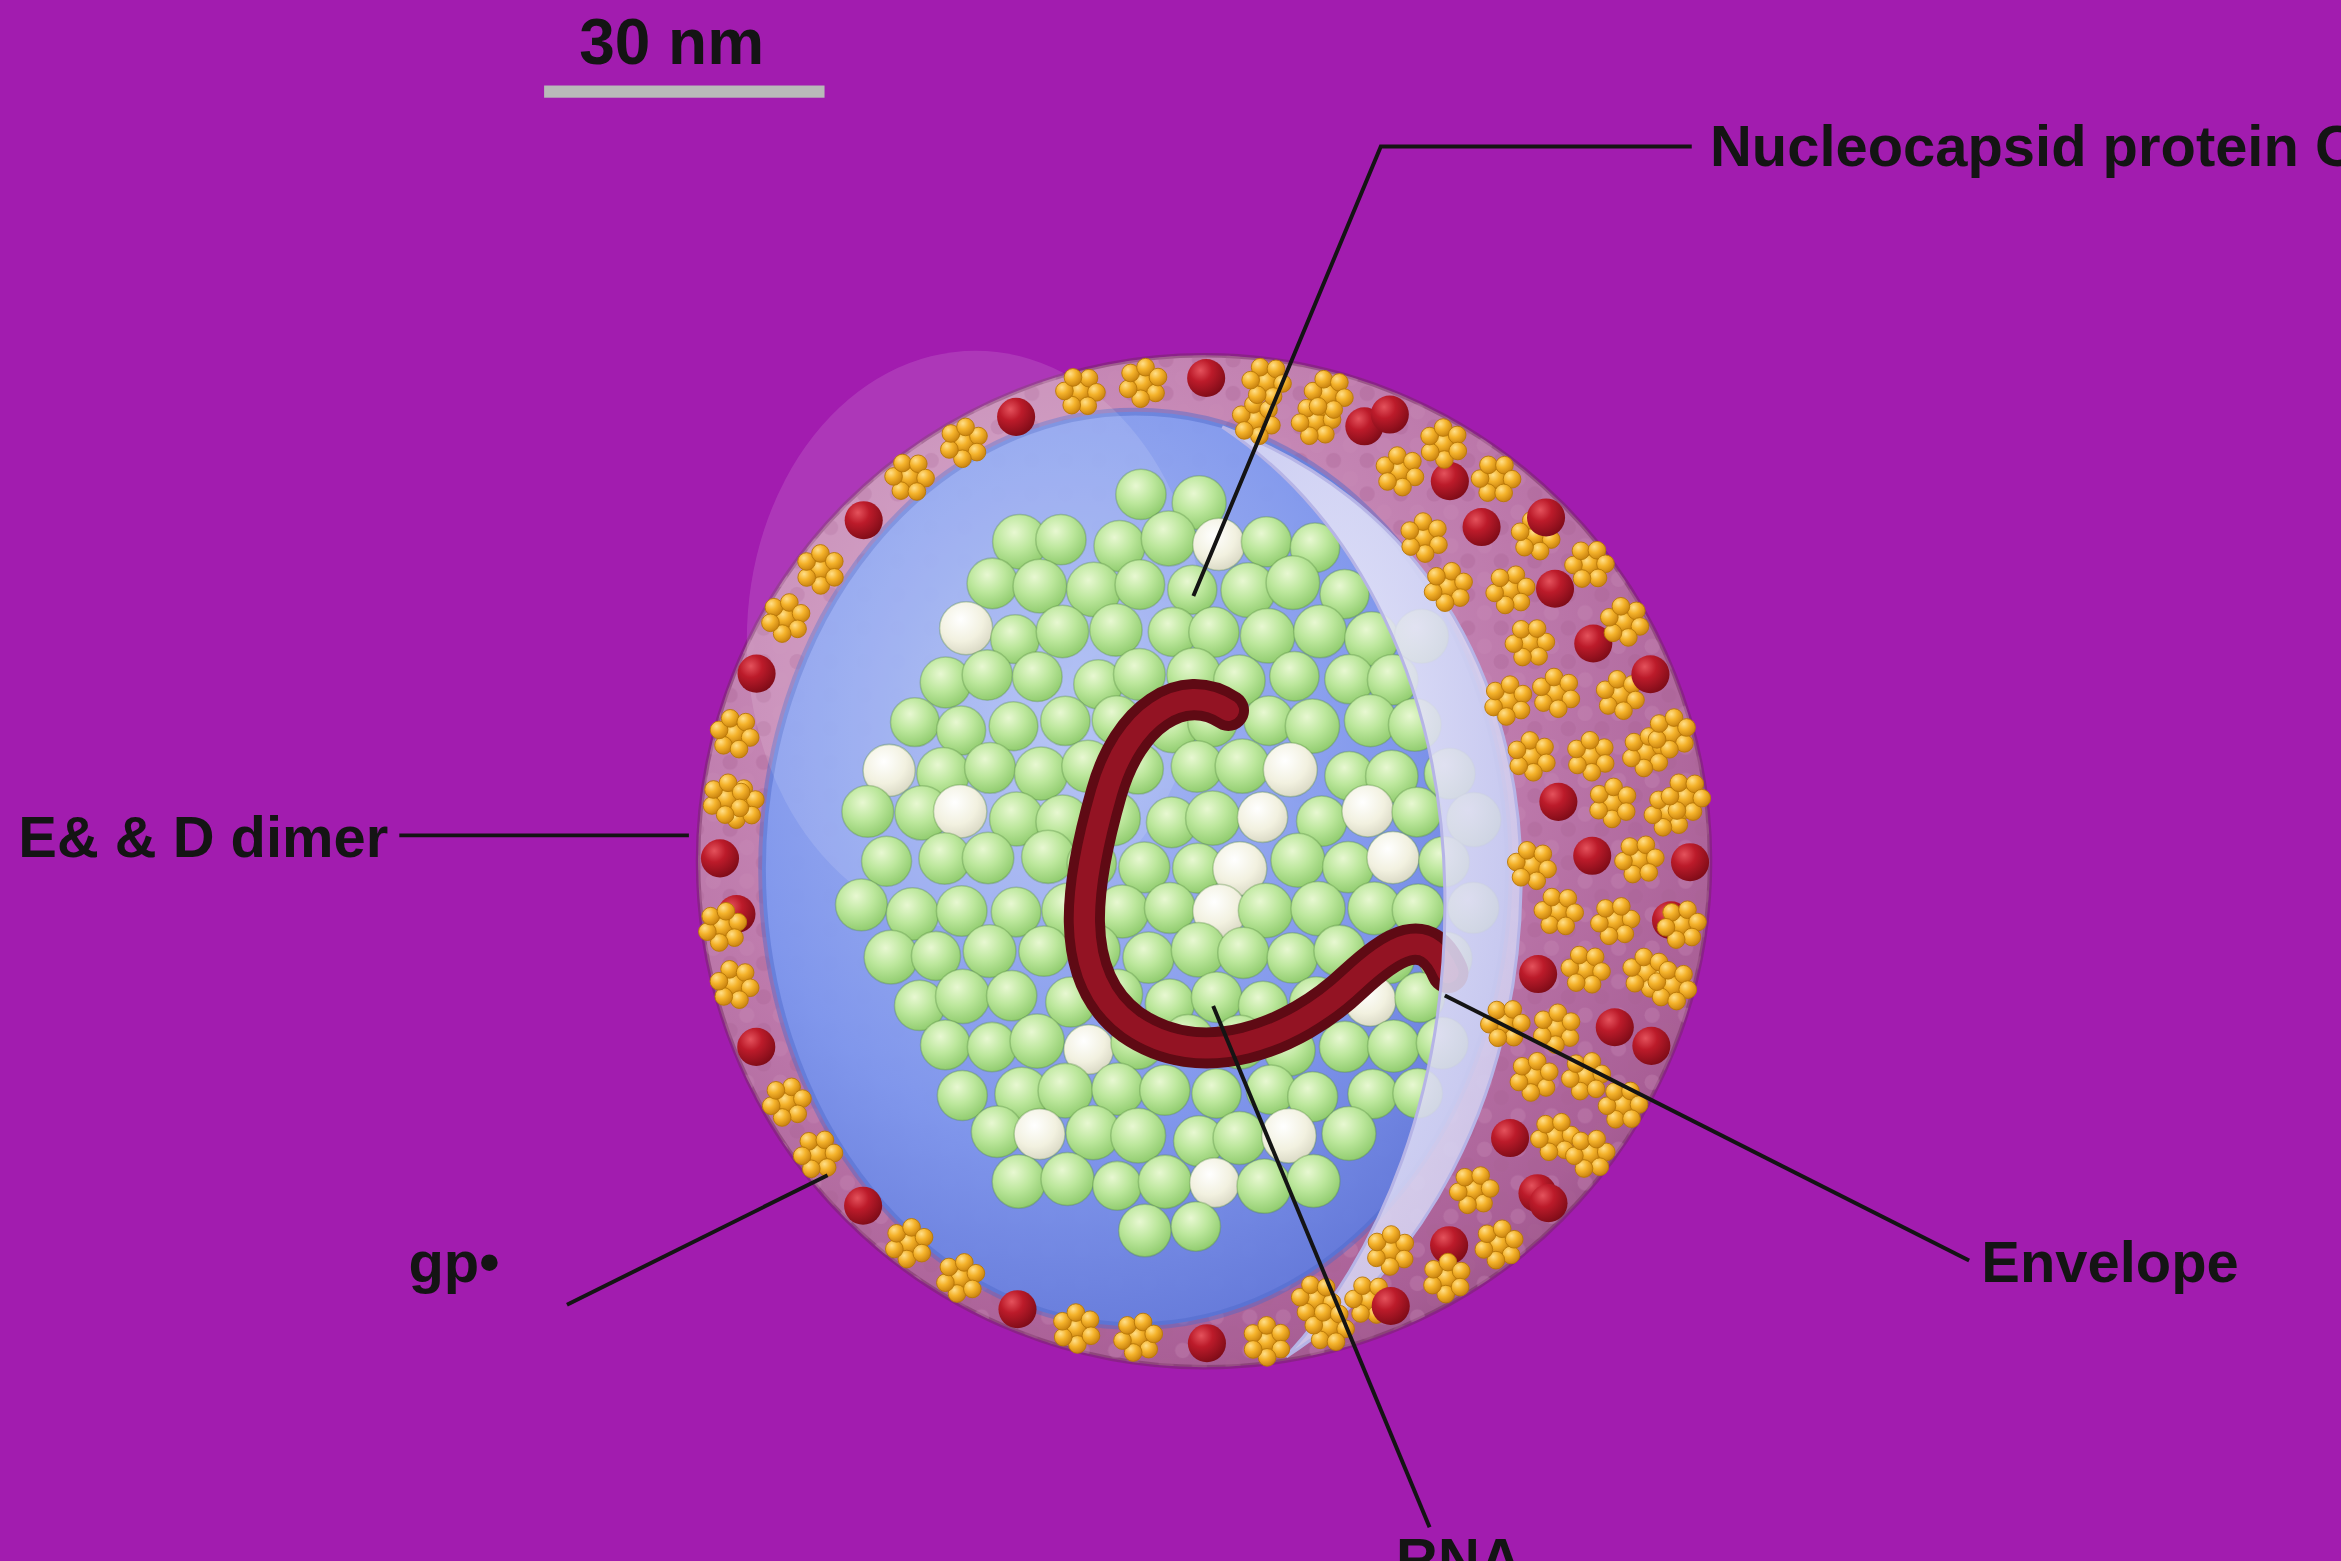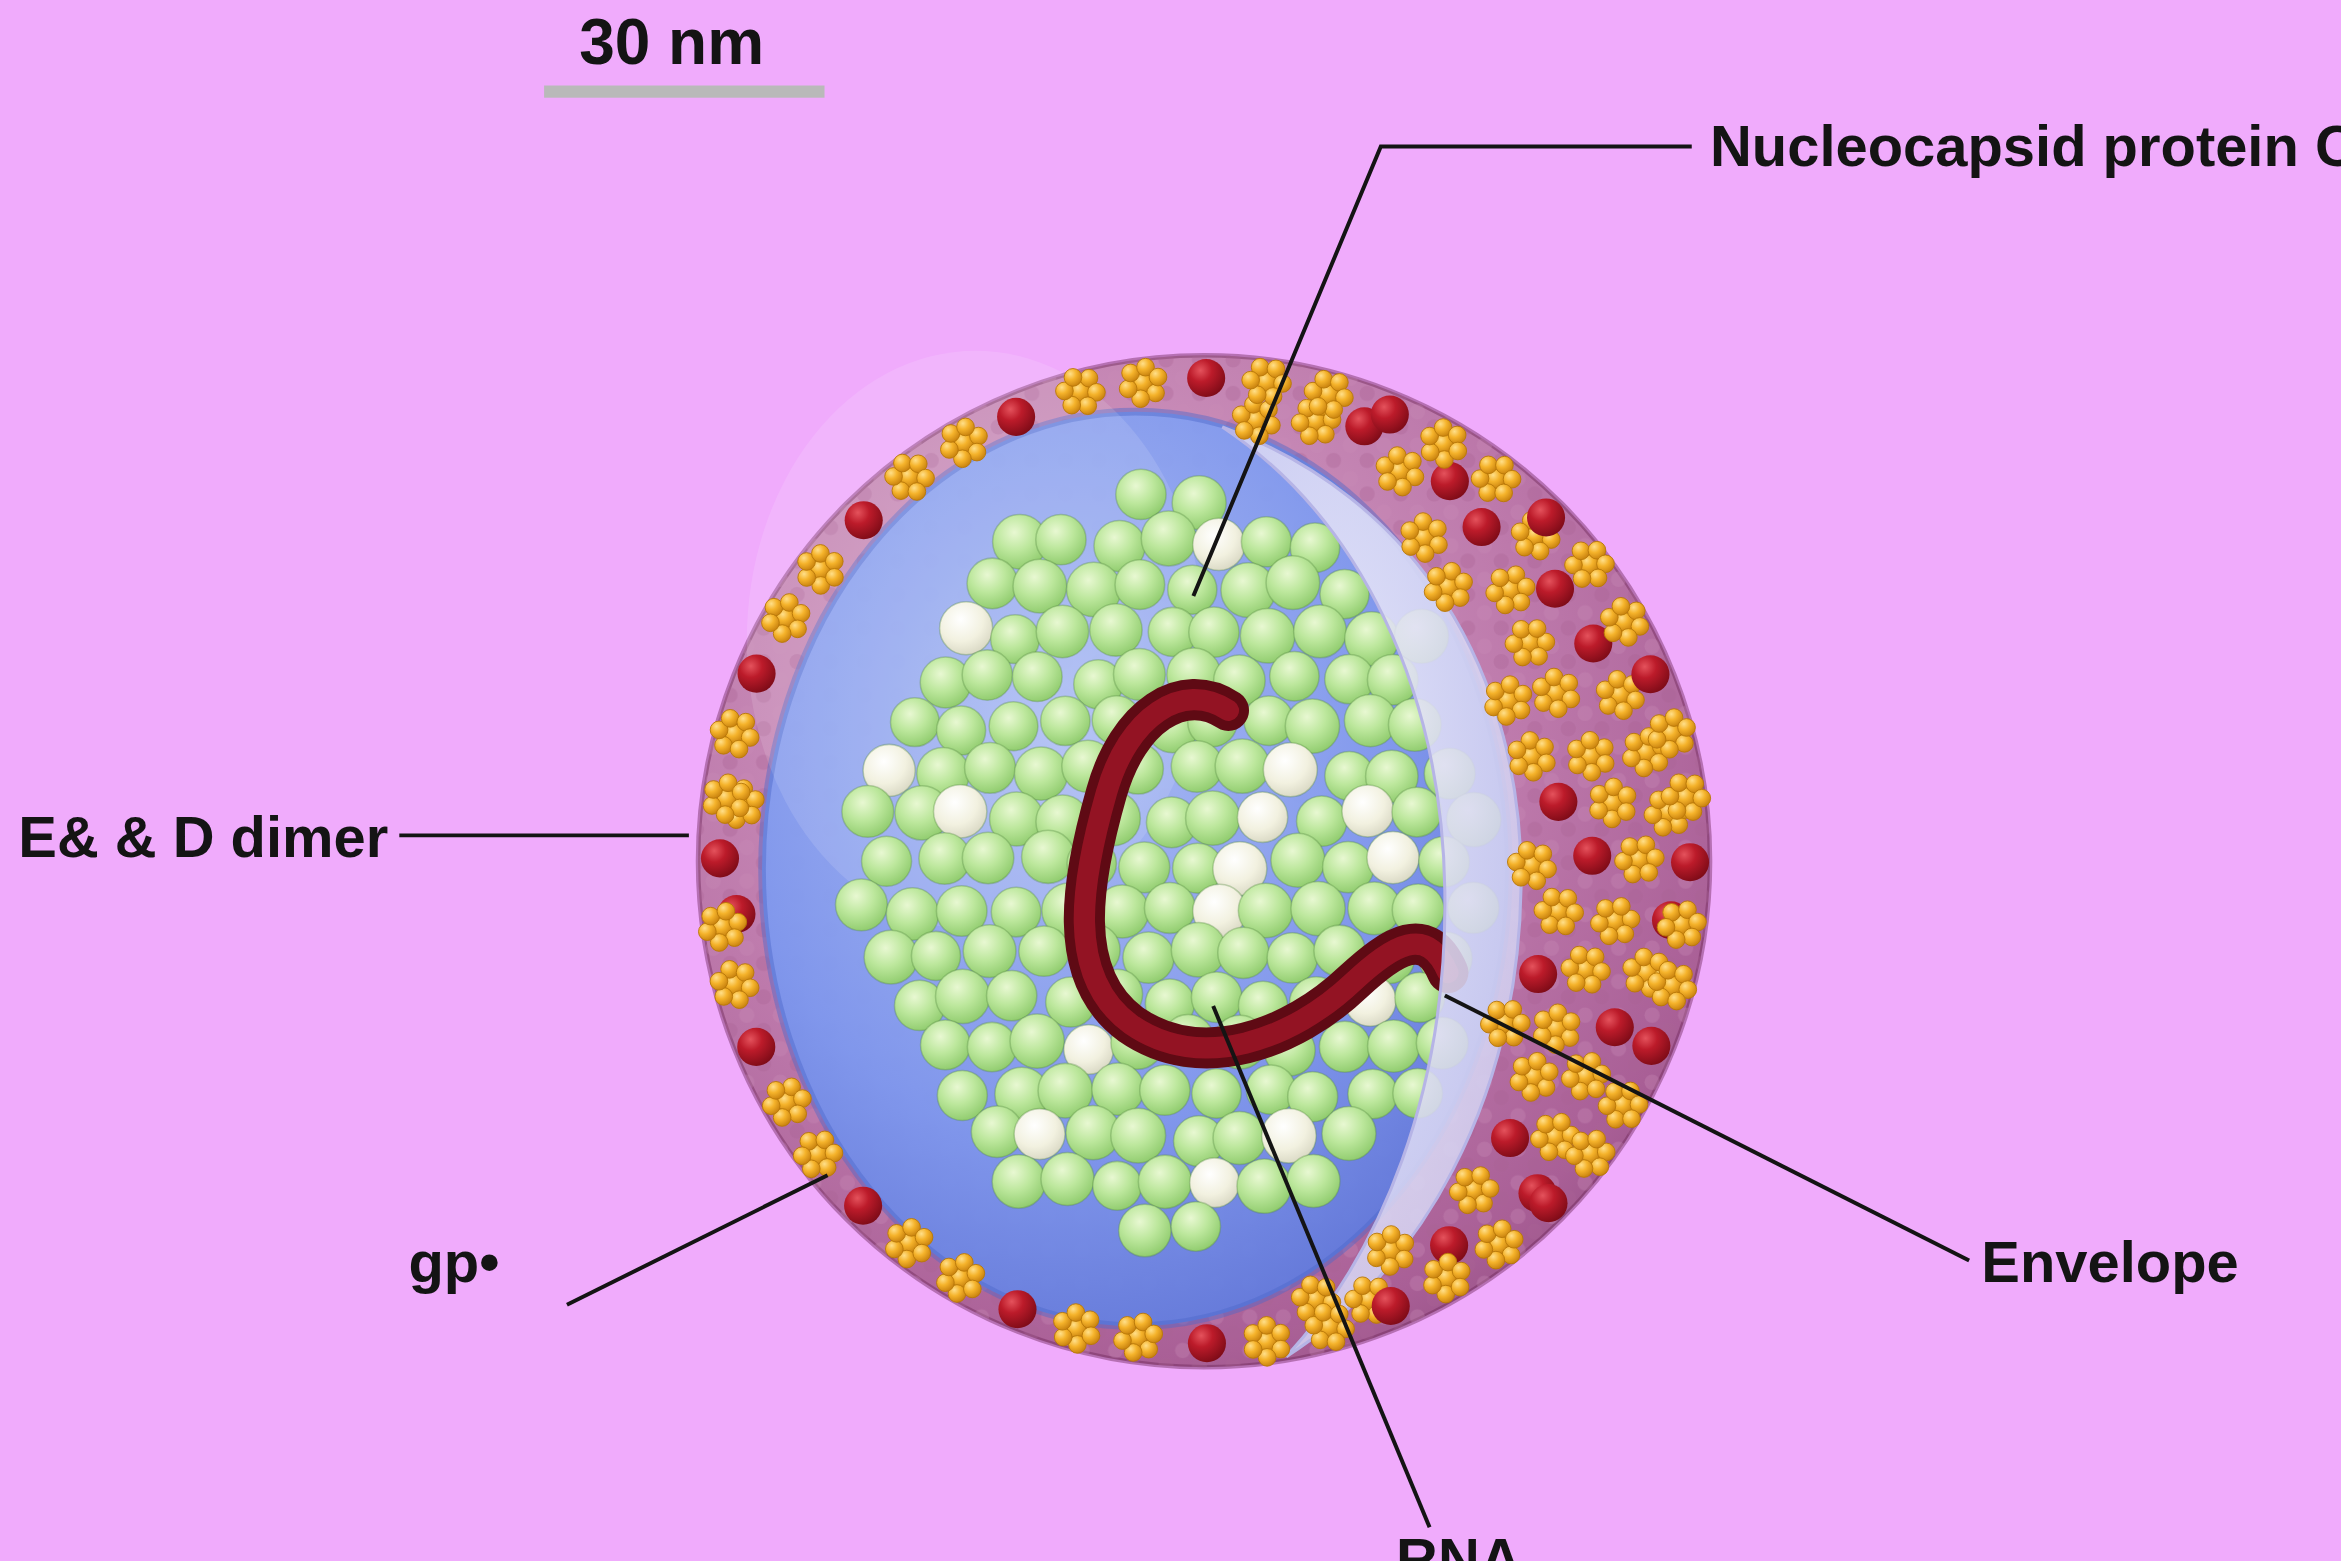--- a/index.html
+++ b/index.html
@@ -1,16 +1,16 @@
 <!DOCTYPE html>
 <html style="font-size:9.8px"><head>
 <meta charset="utf-8">
 <style>
   html,body{margin:0;padding:0;width:100%;height:100%;background:#ffffff;overflow:hidden;}
-  .stage{position:relative;width:100vw;height:100vh;background:#f0abfc;}
+  .stage{position:relative;width:100vw;height:100vh;background:#a21caf;}
   svg{display:block;width:100%;height:100%;}
   .labels text{
     font-family:"Liberation Sans", sans-serif;
     font-weight:700;
     font-size:38px;
     fill:#141414;
   }
   .labels text.big{font-size:42px;}
   .leaders{stroke:#141414;stroke-width:2.6;fill:none;}
 </style>

